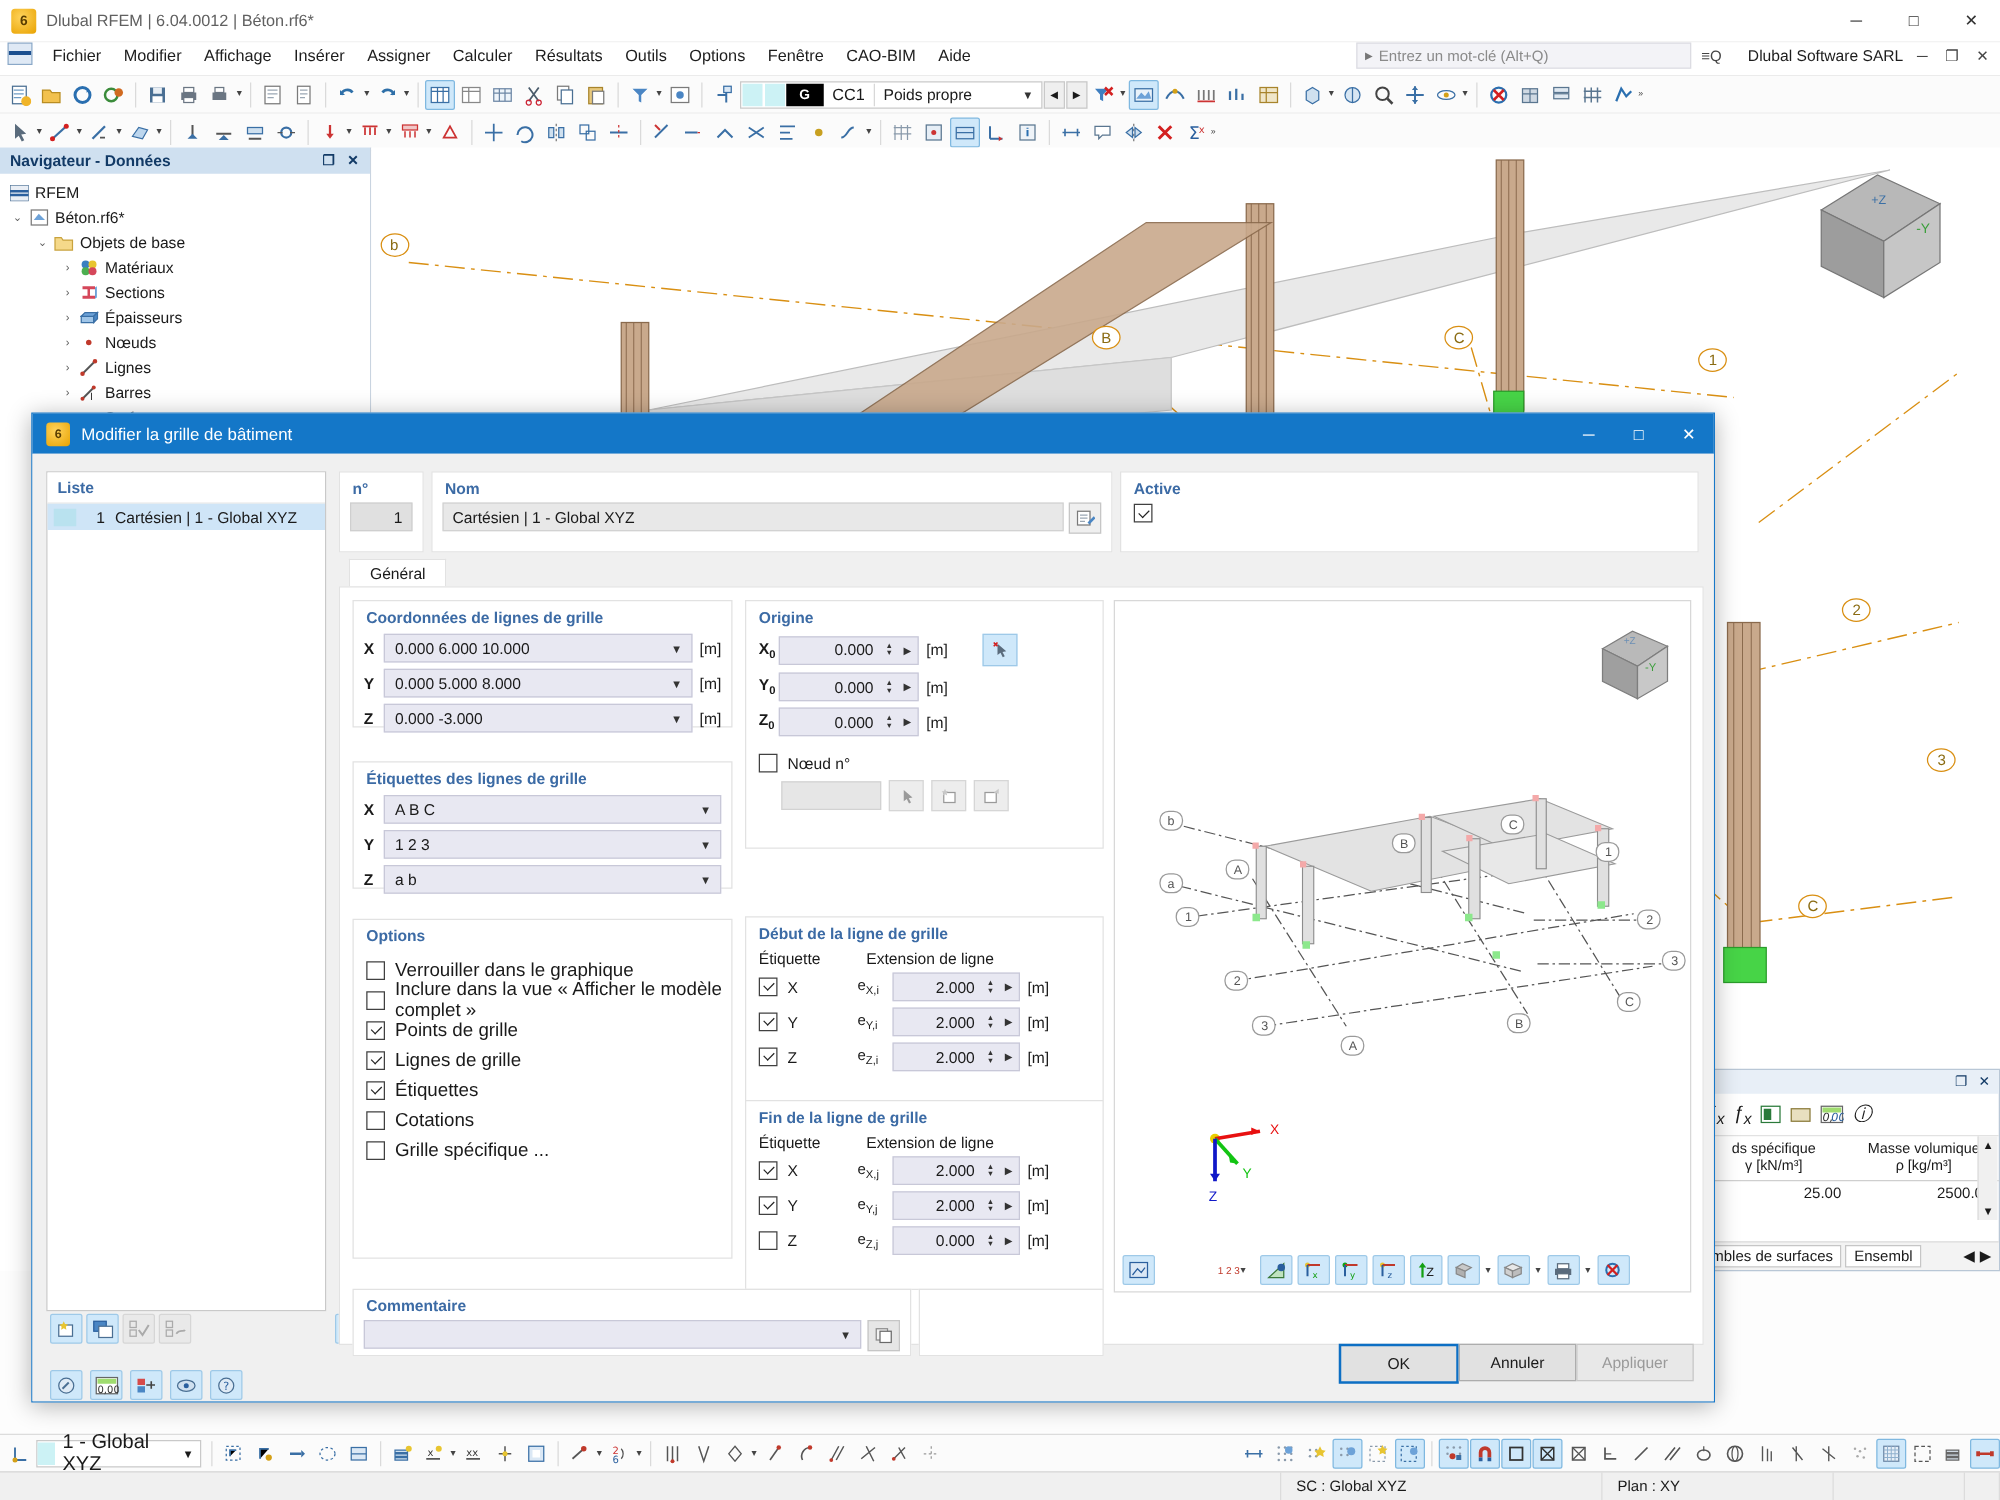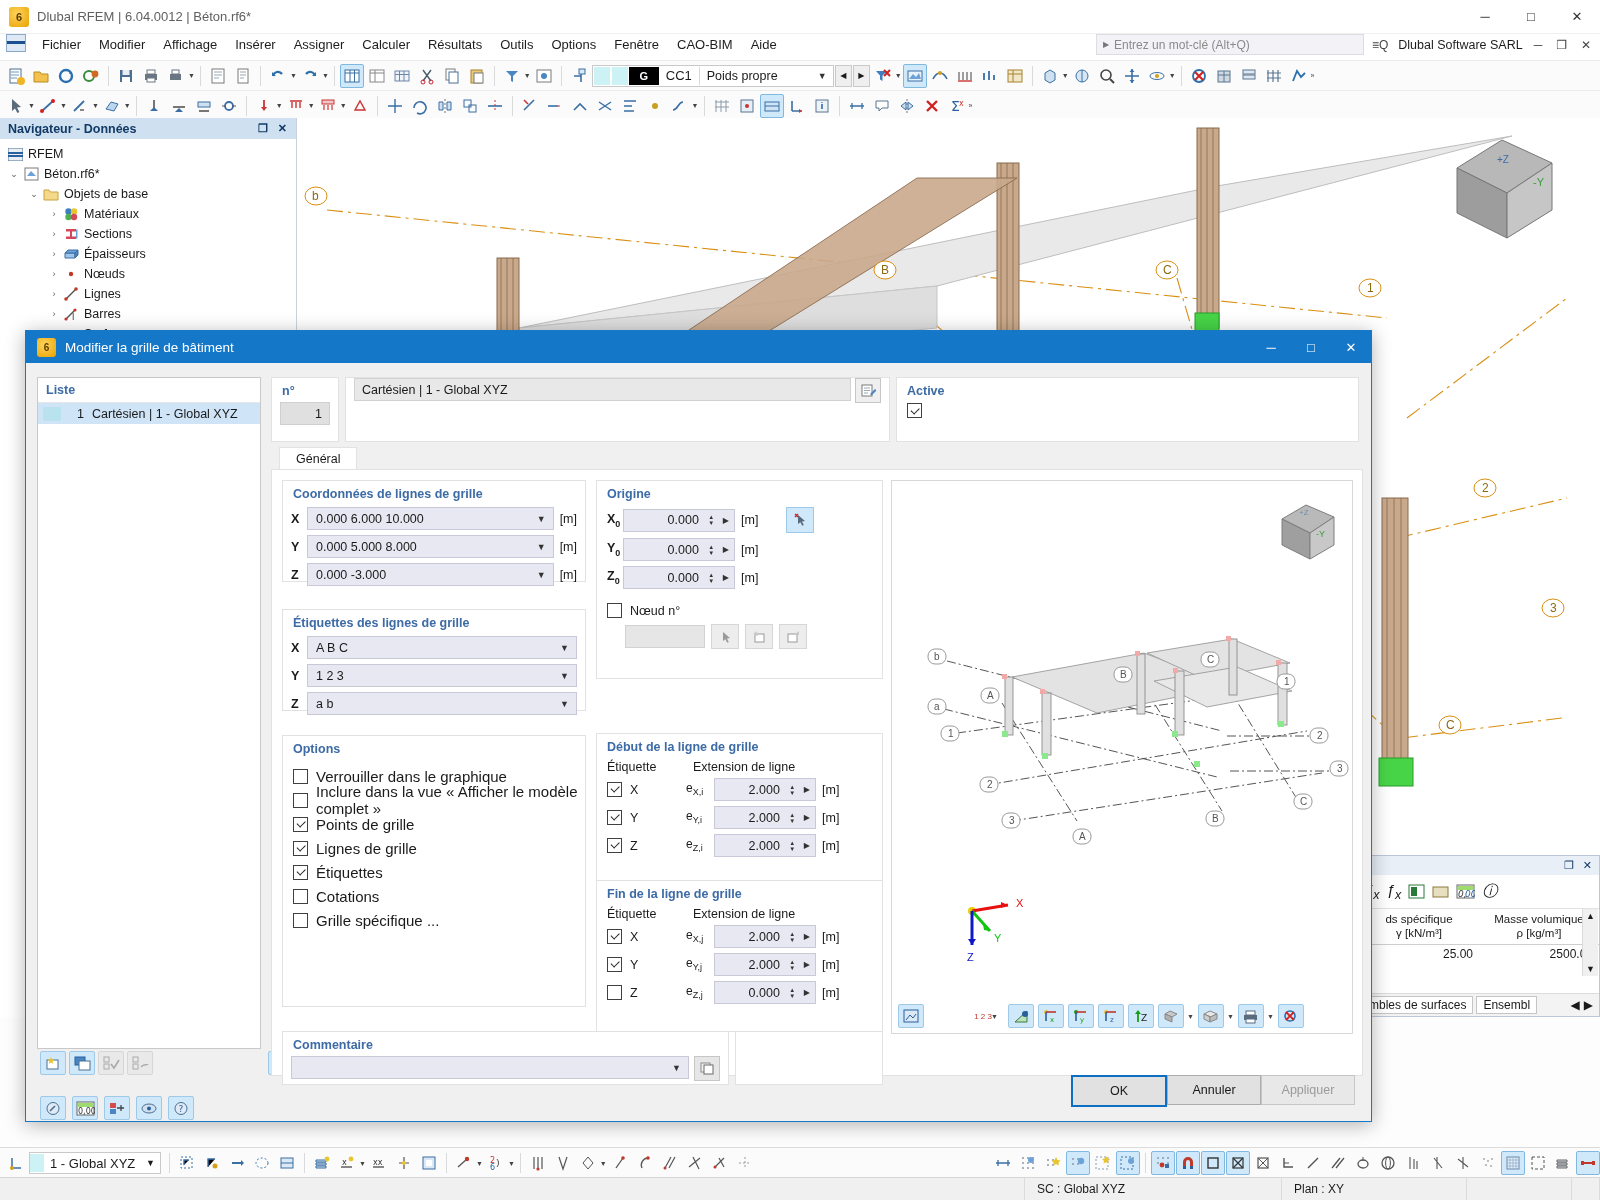--- a/index.html
+++ b/index.html
@@ -20,21 +20,21 @@
   .tb-btn{width:46px;height:33px;display:flex;align-items:center;justify-content:center;color:#333;font-size:13px;}
 
   
   .menubar{height:26px;background:#ffffff;display:flex;align-items:flex-start;border-bottom:1px solid #ebebeb;}
   .menu-logo{width:18px;height:16px;margin:0 7px 0 6px;background:linear-gradient(#dfe9f5 0 35%,#1b4f8f 35% 55%,#dfe9f5 55% 100%);border:1px solid #8aa8c8;}
   .menu-item{padding:3px 9px;font-size:13px;color:#1d1d1d;cursor:default;}
   .menu-right{margin-left:auto;display:flex;align-items:center;gap:8px;padding-right:6px;}
   .searchbox{width:260px;height:19px;background:#f3f3f7;border:1px solid #dcdce2;display:flex;align-items:center;padding-left:6px;color:#8a8a8a;font-size:12px;}
   .searchbox .arrow{font-size:8px;margin-right:5px;color:#777}
   .srch-ico{font-size:12px;color:#444;}
-  .brand{font-size:12.5px;color:#1d1d1d;margin-left:2px}
+  .brand{font-size:12.5px;color:#1d1d1d;margin-left:13px}
   .winmini{color:#444;font-size:12px;padding:0 3px}
 
   
   .toolbar{height:29px;background:#fbfbfb;display:flex;align-items:center;border-bottom:1px solid #ececec;padding-left:4px;gap:1px;}
   .tbtn{width:22px;height:22px;display:flex;align-items:center;justify-content:center;border:1px solid transparent;border-radius:2px;position:relative;}
   .tbtn.on{background:#cfe8fa;border-color:#7fb8e0}
   .tsep{width:1px;height:20px;background:#dadada;margin:0 4px;}
   .caret{font-size:7px;color:#444;margin-left:-1px}
 
   .lc-combo{display:flex;align-items:center;height:20px;border:1px solid #c9c9c9;background:#fff;min-width:240px;}
@@ -861,21 +861,21 @@
 
   <div class="bottombar">
     <div class="tbtn">
         <svg width="18" height="18">
           <path d="M5 14V4M5 14h9" stroke="#3a6fa5" stroke-width="1.5"></path>
           <circle cx="5" cy="14" r="2" fill="#d4a017"></circle>
         </svg>
       </div>
     <div class="sb-combo">
       <div class="sb-sw"></div>
-      <div style="flex:1;padding-left:6px;font-size:13px">1 - Global XYZ</div>
+      <div style="flex:1;padding-left:6px;font-size:16px">1 - Global XYZ</div>
       <div style="font-size:9px;padding-right:5px">▼</div>
     </div>
     <div class="tsep"></div>
     <div class="tbtn">
         <svg width="18" height="18">
           <rect x="3" y="3" width="11" height="11" fill="none" stroke="#3a6fa5" stroke-dasharray="2 2"></rect>
           <path d="M6 11V6h5" stroke="#3a6fa5" stroke-width="1.4"></path>
         </svg>
       </div>
     <div class="tbtn">
@@ -1276,20 +1276,21 @@
 
       <div style="position:absolute;left:245px;top:14px;width:68px">
         <div class="grp" style="height:63px">
           <div class="grp-title">n°</div>
           <div style="margin:0 8px;height:21px;background:#e0e0e0;border:1px solid #cfcfcf;display:flex;align-items:center;justify-content:flex-end;padding-right:7px;font-size:12.5px">1</div>
         </div>
       </div>
 
       <div style="position:absolute;left:319px;top:14px;width:545px">
         <div class="grp" style="height:63px">
+          <div class="grp-title">Nom</div>
           <div style="margin:0 8px;display:flex;gap:4px">
             <div style="flex:1;height:21px;background:#e8e8e8;border:1px solid #d2d2d2;display:flex;align-items:center;padding-left:7px;font-size:12.5px">Cartésien | 1 - Global XYZ</div>
             <div style="width:24px;height:23px;border:1px solid #c6c6c6;background:#efefef;display:flex;align-items:center;justify-content:center">
               <svg width="15" height="13">
                   <rect x="1" y="1" width="10" height="11" fill="#fff" stroke="#7a7a7a"></rect>
                   <path d="M3 4h6M3 6.5h6M3 9h4" stroke="#9aa7b4"></path>
                   <path d="M9 10l5-5 1.5 1.5-5 5z" fill="#4a86c4"></path>
                 </svg>
             </div>
           </div>

